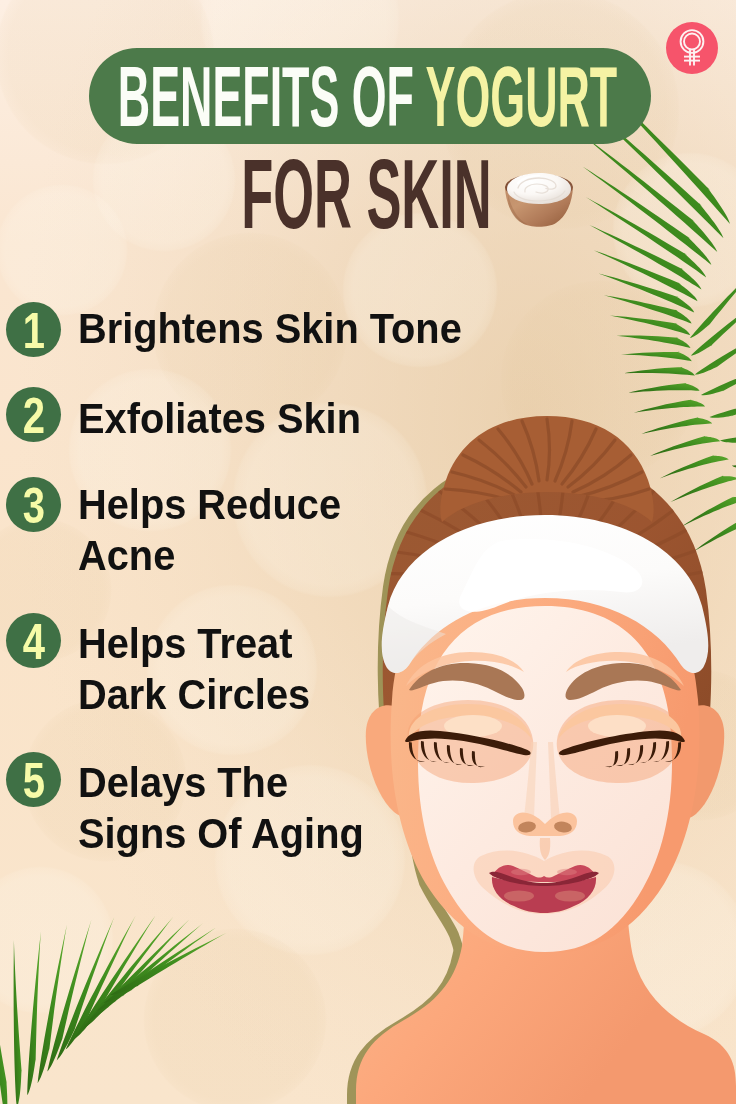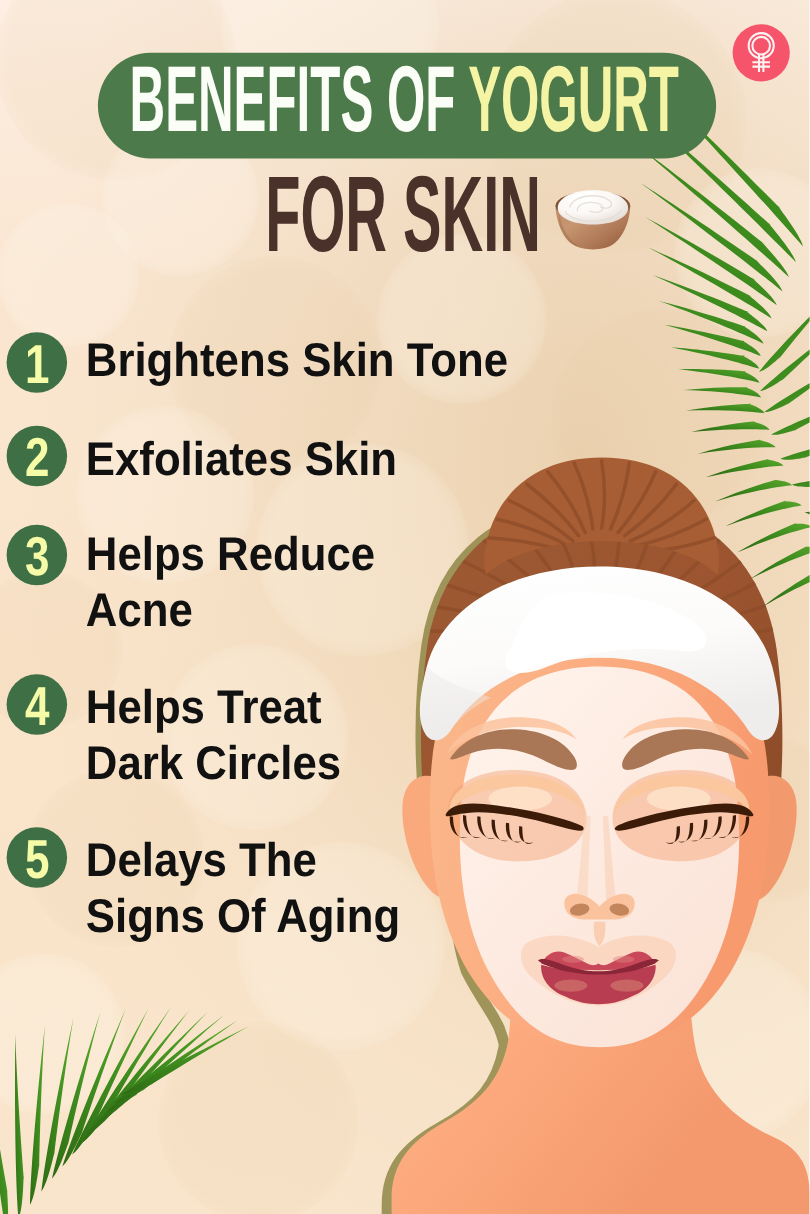--- a/index.html
+++ b/index.html
@@ -4,21 +4,21 @@
 <style>
   html,body{margin:0;padding:0;}
   body{width:736px;height:1104px;overflow:hidden;font-family:"Liberation Sans",sans-serif;}
   #poster{position:relative;width:736px;height:1104px;overflow:hidden;}
   .layer{position:absolute;inset:0;}
 
   
   #titlePill{position:absolute;left:89px;top:48px;width:562px;height:96px;
              background:#4C7A4A;border-radius:48px;}
   #titleLine1{position:absolute;left:89px;top:48px;width:562px;height:96px;
-             display:flex;align-items:flex-start;justify-content:center;}
+             display:flex;align-items:center;justify-content:center;}
   #titleLine1 .w{font-family:"Liberation Sans",sans-serif;font-weight:bold;
              font-size:85px;line-height:85px;letter-spacing:0px;white-space:nowrap;
              display:inline-block;transform:scaleX(0.527) translateX(-4.4px);transform-origin:center center;}
   .t-white{color:#FBFDF7;}
   .t-yellow{color:#F5F3A4;}
   #titleLine2{position:absolute;left:0;top:155px;width:736px;height:78px;
              display:flex;align-items:center;justify-content:center;}
   #titleLine2 .w{font-family:"Liberation Sans",sans-serif;font-weight:bold;
              font-size:98px;line-height:98px;color:#4A312A;white-space:nowrap;
              display:inline-block;transform:scaleX(0.535) translateX(-3.2px);transform-origin:center center;}

